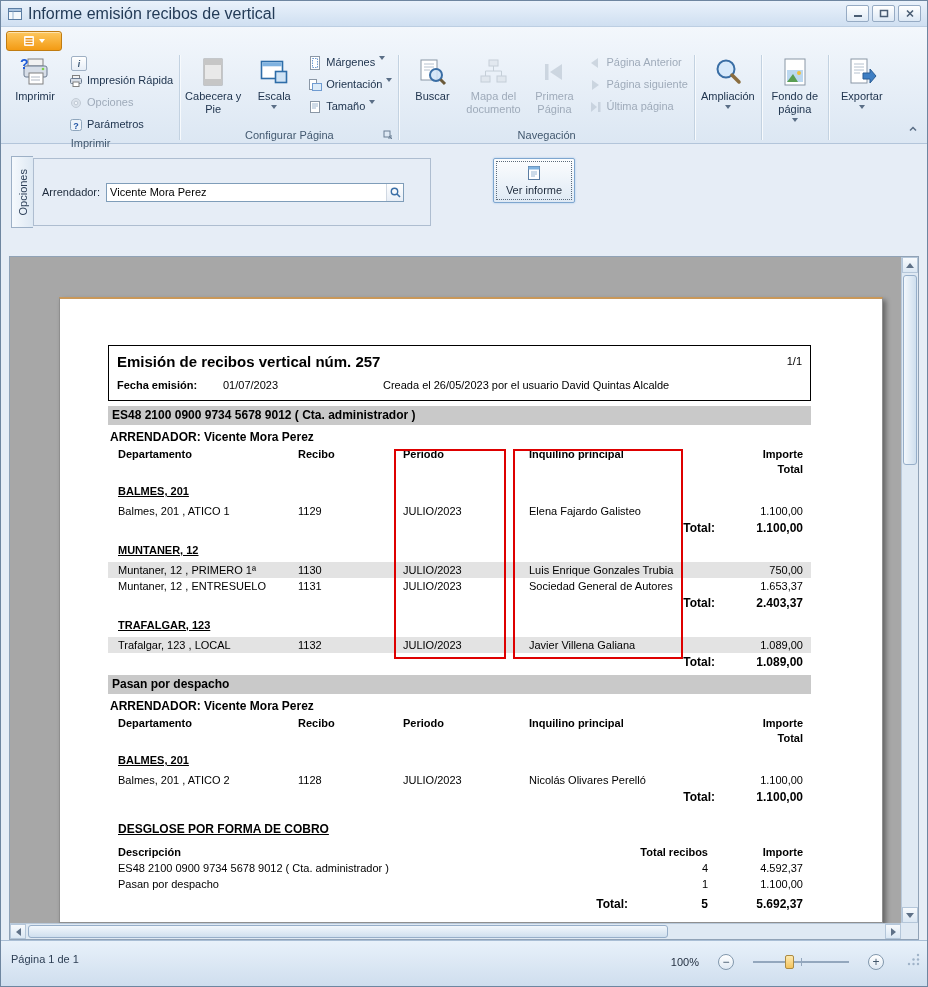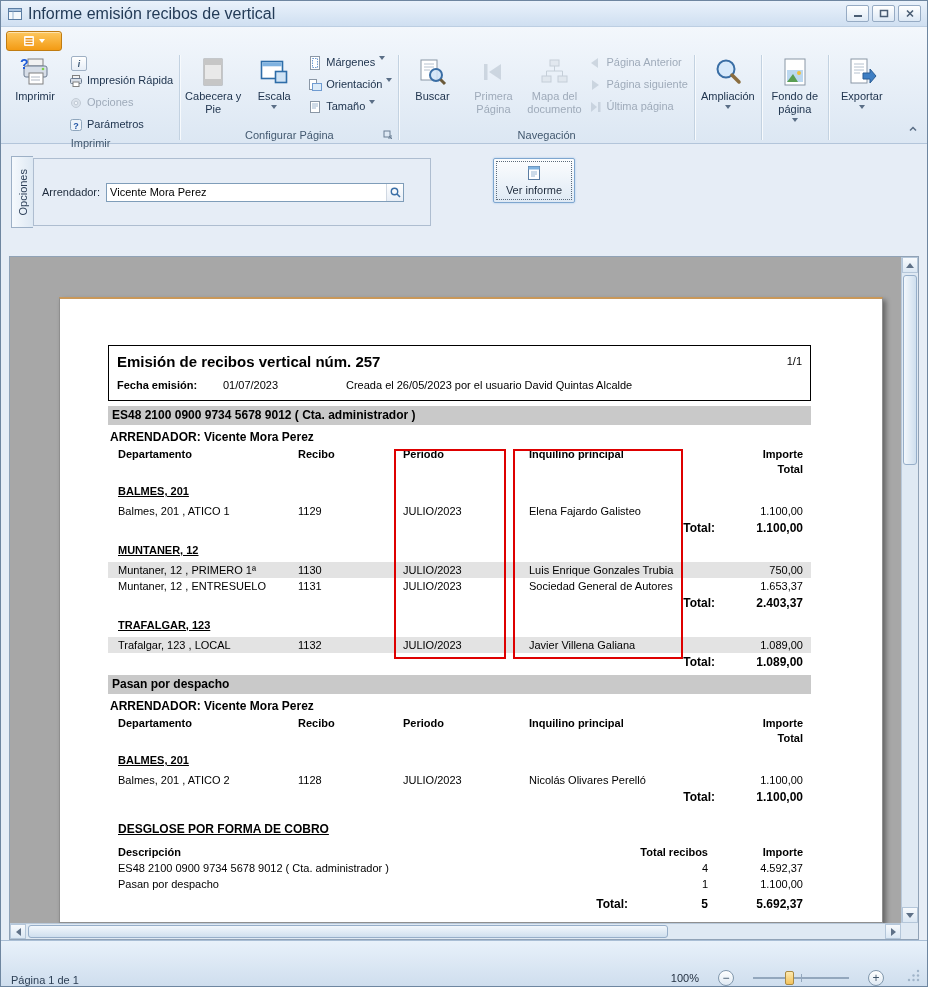--- a/index.html
+++ b/index.html
@@ -61,21 +61,21 @@
 .vthumb{position:absolute;left:1px;top:18px;width:14px;height:190px;background:linear-gradient(90deg,#f2f7fc,#cfdfee);border:1px solid #96aec9;border-radius:3px}
 .hthumb{position:absolute;top:1px;left:18px;width:640px;height:13px;background:linear-gradient(#f2f7fc,#cfdfee);border:1px solid #96aec9;border-radius:3px}
 
 .rpt{position:relative;margin:46px 24px 0 48px;width:703px;color:#000;font-size:11px}
 .rpt-box{border:1px solid #000;padding:7px 8px 9px}
 .rpt-title-row{display:flex;justify-content:space-between;align-items:flex-start}
 .rpt-title{font-size:15px;font-weight:bold}
 .rpt-pageof{padding-top:2px}
 .fecha-row{display:flex;margin-top:9px}
 .f-label{width:106px;font-weight:bold}
-.f-value{width:123px}
+.f-value{width:160px}
 .band{margin-top:5px;background:#c9c9c9;font-weight:bold;font-size:12px;padding:2px 4px;height:19px}
 .arrendador{margin-top:5px;font-weight:bold;font-size:12px;height:15px;padding-left:2px}
 .thead,.trow{display:grid;grid-template-columns:190px 67px 156px 175px 115px}
 .thead{font-weight:bold;margin-top:2px;line-height:15px}
 .trow{height:16px;line-height:16px}
 .c1{padding-left:10px;overflow:hidden;white-space:nowrap}
 .c2{padding-right:7px}
 .c3{padding-left:38px}
 .c4{padding-left:8px;overflow:hidden;white-space:nowrap}
 .c5{text-align:right;padding-right:8px}
@@ -87,21 +87,21 @@
 .desg-title{margin:16px 0 0 10px;font-weight:bold;font-size:12px;text-decoration:underline;display:inline-block}
 .dg{display:grid;grid-template-columns:453px 147px 103px;line-height:16px}
 .dg-head{font-weight:bold;margin-top:8px}
 .d1{padding-left:10px}.d2{text-align:right}.d3{text-align:right;padding-right:8px}
 .dgt{display:grid;grid-template-columns:453px 67px 80px 103px;font-weight:bold;font-size:12px;margin-top:4px;line-height:16px}
 .t2{text-align:right}.t3{text-align:right}.t4{text-align:right;padding-right:8px}
 .anno{position:absolute;border:2px solid #de0000}
 #anno-periodo{left:334px;top:150px;width:112px;height:210px}
 #anno-inquilino{left:453px;top:150px;width:170px;height:210px}
 
-.statusbar{flex:0 0 46px;background:linear-gradient(#e8f1fa,#cfdeee);border-top:1px solid #a9bed5;display:flex;align-items:flex-end;padding:0 6px}
+.statusbar{flex:0 0 46px;background:linear-gradient(#e8f1fa,#cfdeee);border-top:1px solid #a9bed5;display:flex;align-items:flex-start;padding:12px 6px}
 .sb-page{margin-left:4px;color:#2c3e54}
 .sb-right-box{margin-left:auto;display:flex;align-items:center;gap:19px}
 .zoom-btn{width:16px;height:16px;border:1px solid #8298ad;border-radius:50%;background:linear-gradient(#fff,#dfe9f3);color:#41566b;display:flex;align-items:center;justify-content:center;font-size:12px;line-height:1}
 .zoom-slider{position:relative;width:96px;height:16px}
 .zs-track{position:absolute;left:0;right:0;top:7px;height:2px;background:#93a7bd}
 .zs-tick{position:absolute;left:50%;top:4px;width:1px;height:8px;background:#93a7bd}
 .zs-thumb{position:absolute;left:32px;top:1px;width:9px;height:14px;background:linear-gradient(#fde9b0,#f3c35c);border:1px solid #ab8a42;border-radius:2px}
 .grip{width:14px;height:14px;margin-left:4px;align-self:flex-end;margin-bottom:3px}
 </style>
 </head>
@@ -263,33 +263,33 @@
             <svg class="icon32" viewBox="0 0 32 32">
                 <rect x="5" y="4" width="16" height="20" fill="#fff" stroke="#8a97a6"></rect>
                 <path d="M8 8 h10 M8 11 h10 M8 14 h6" stroke="#b6c2cf"></path>
                 <circle cx="20" cy="19" r="6" fill="#cfe3f7" fill-opacity="0.85" stroke="#3a6ea5" stroke-width="2"></circle>
                 <line x1="24.5" y1="23.5" x2="29" y2="28" stroke="#6b5a3a" stroke-width="3"></line>
               </svg>
             <span class="lbl">Buscar</span>
           </div>
           <div class="bigbtn disabled">
             <svg class="icon32" viewBox="0 0 32 32">
-                <rect x="7" y="8" width="3.5" height="16" fill="#a9b6c4"></rect>
-                <polygon points="24,8 24,24 12,16" fill="#a9b6c4"></polygon>
-              </svg>
-            <span class="lbl">Primera Página</span>
-          </div>
-          <div class="bigbtn disabled">
-            <svg class="icon32" viewBox="0 0 32 32">
                 <rect x="12" y="4" width="9" height="6" fill="#d7dde4" stroke="#9aa6b2"></rect>
                 <rect x="4" y="20" width="9" height="6" fill="#d7dde4" stroke="#9aa6b2"></rect>
                 <rect x="20" y="20" width="9" height="6" fill="#d7dde4" stroke="#9aa6b2"></rect>
                 <path d="M16.5 10 v5 M8.5 20 v-5 h16 v5" fill="none" stroke="#9aa6b2"></path>
               </svg>
             <span class="lbl">Mapa del documento</span>
+          </div>
+          <div class="bigbtn disabled">
+            <svg class="icon32" viewBox="0 0 32 32">
+                <rect x="7" y="8" width="3.5" height="16" fill="#a9b6c4"></rect>
+                <polygon points="24,8 24,24 12,16" fill="#a9b6c4"></polygon>
+              </svg>
+            <span class="lbl">Primera Página</span>
           </div>
           <div class="smallstack">
             <div class="smallbtn disabled">
               <svg class="icon14" viewBox="0 0 14 14">
                   <polygon points="10,2 10,12 3,7" fill="#a9b6c4"></polygon>
                 </svg>
               <span>Página Anterior</span>
             </div>
             <div class="smallbtn disabled">
               <svg class="icon14" viewBox="0 0 14 14">

